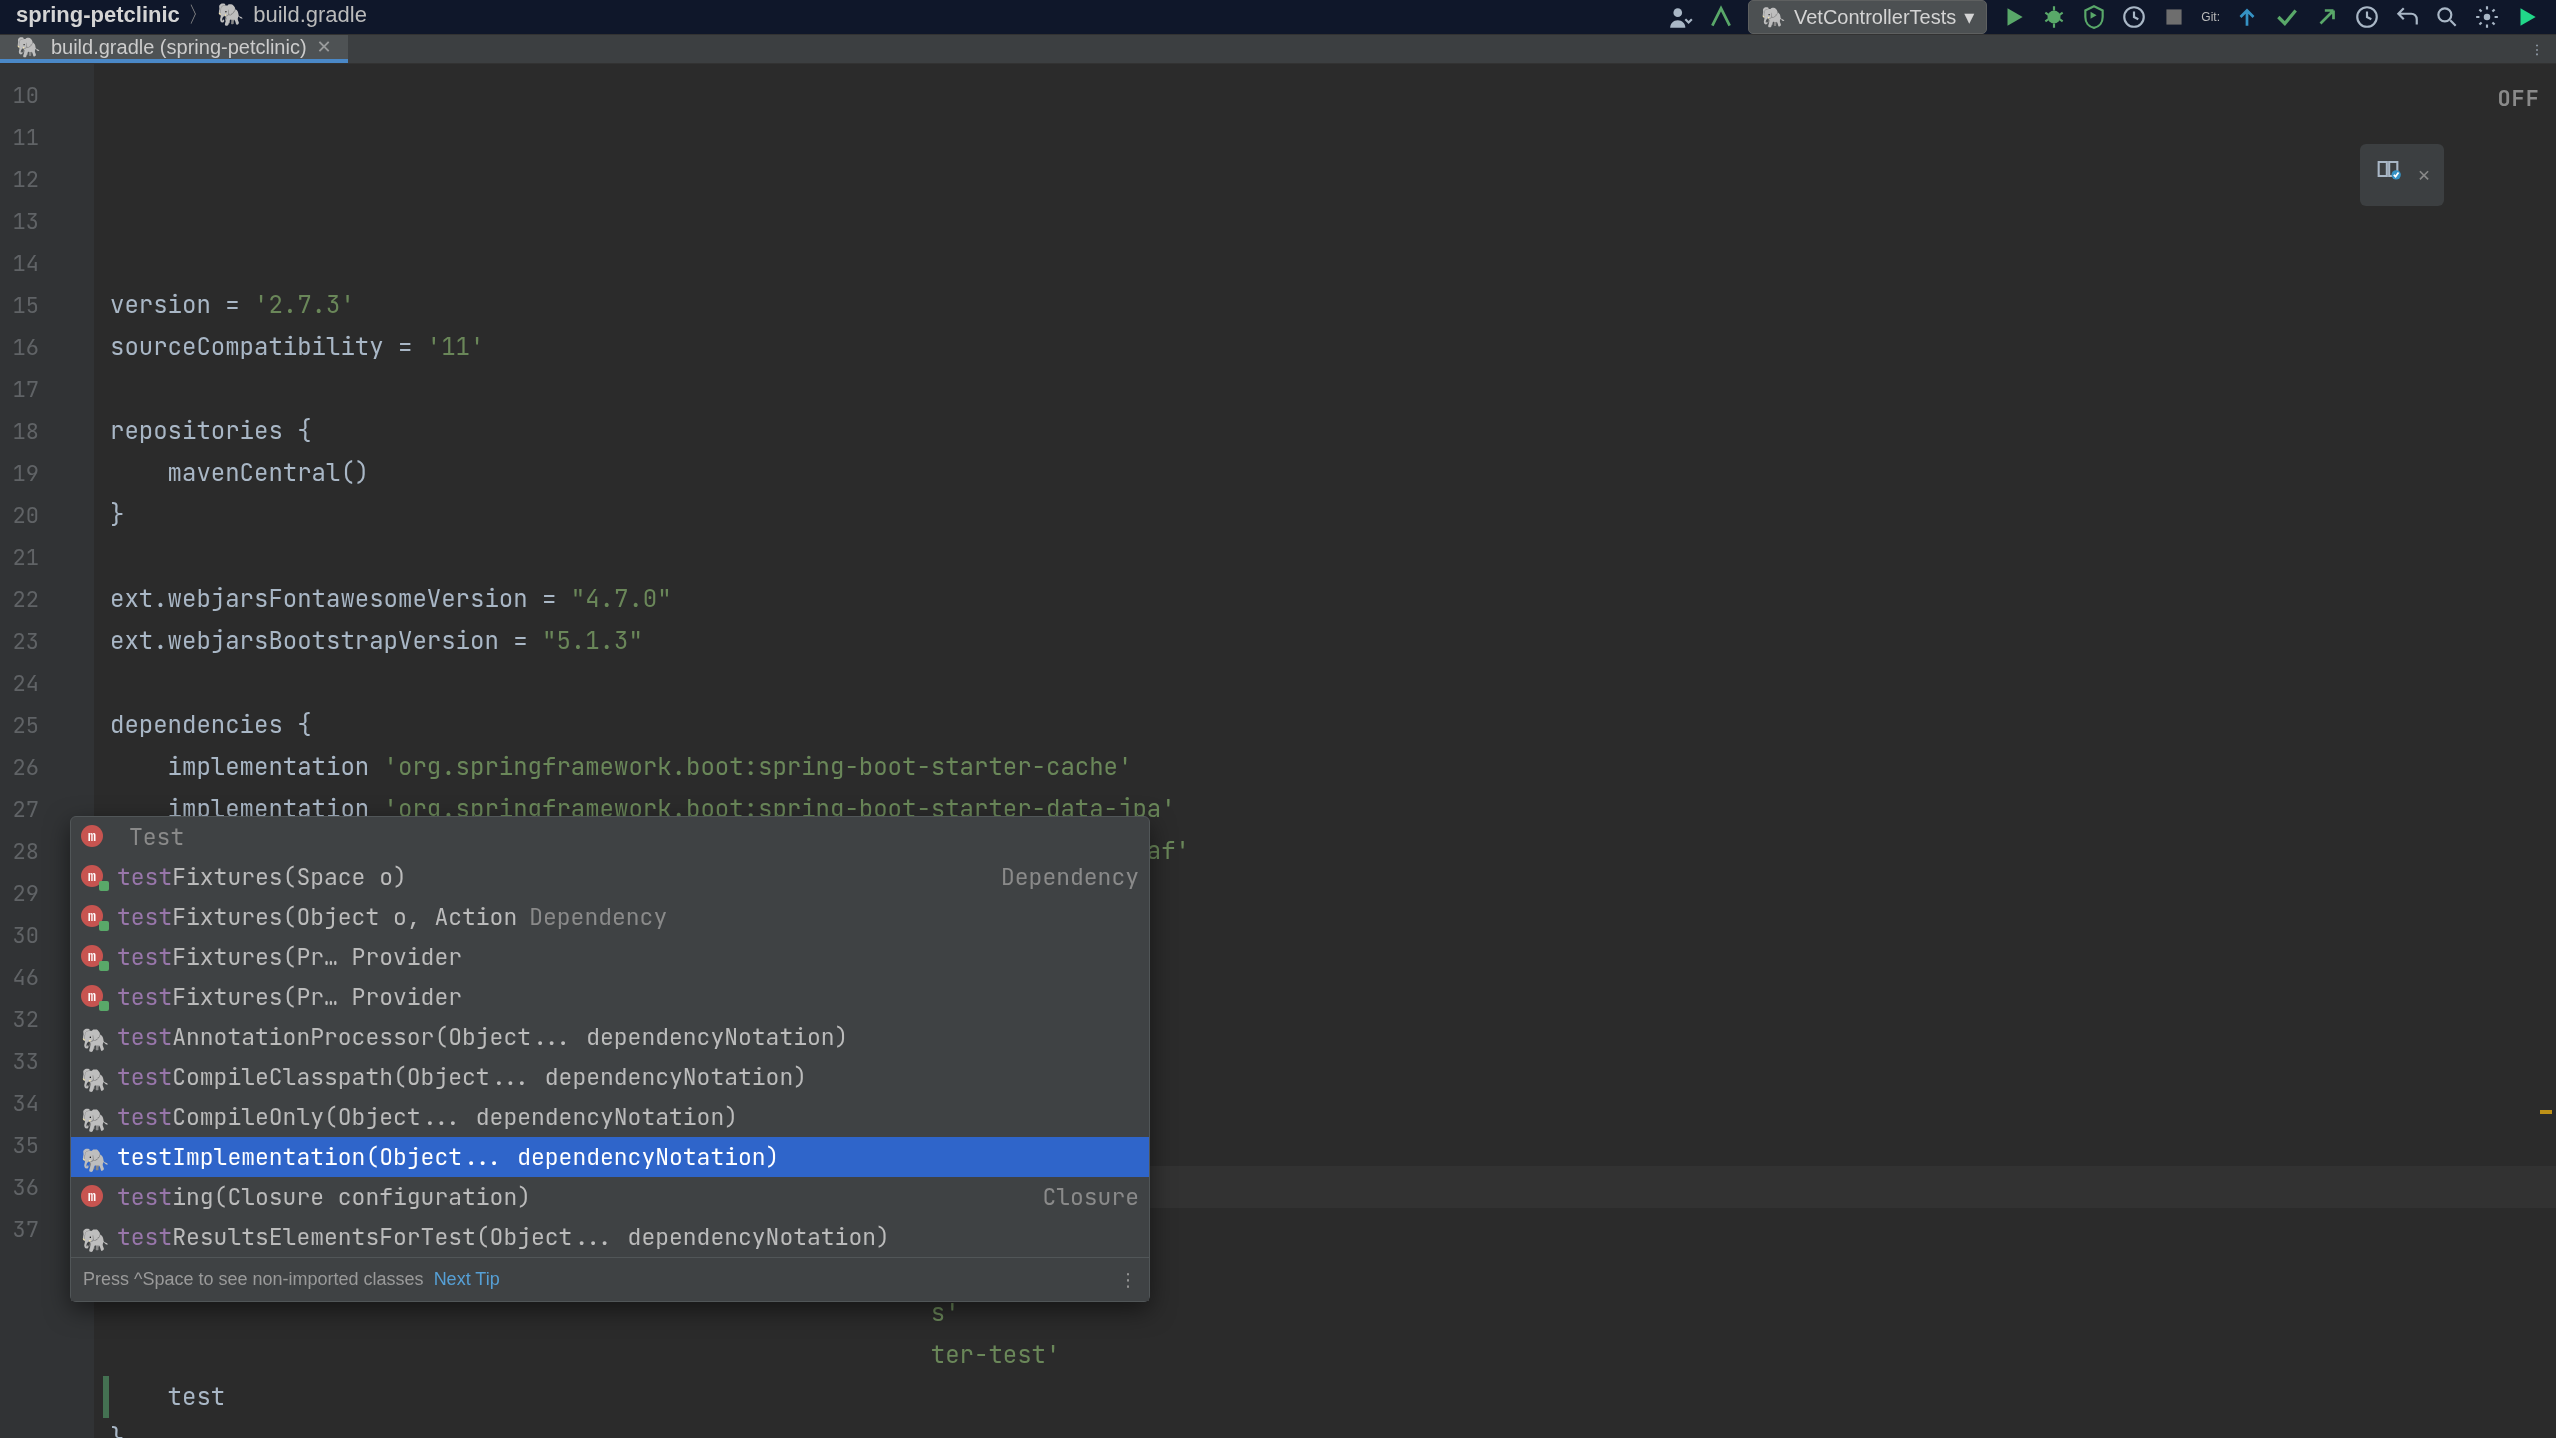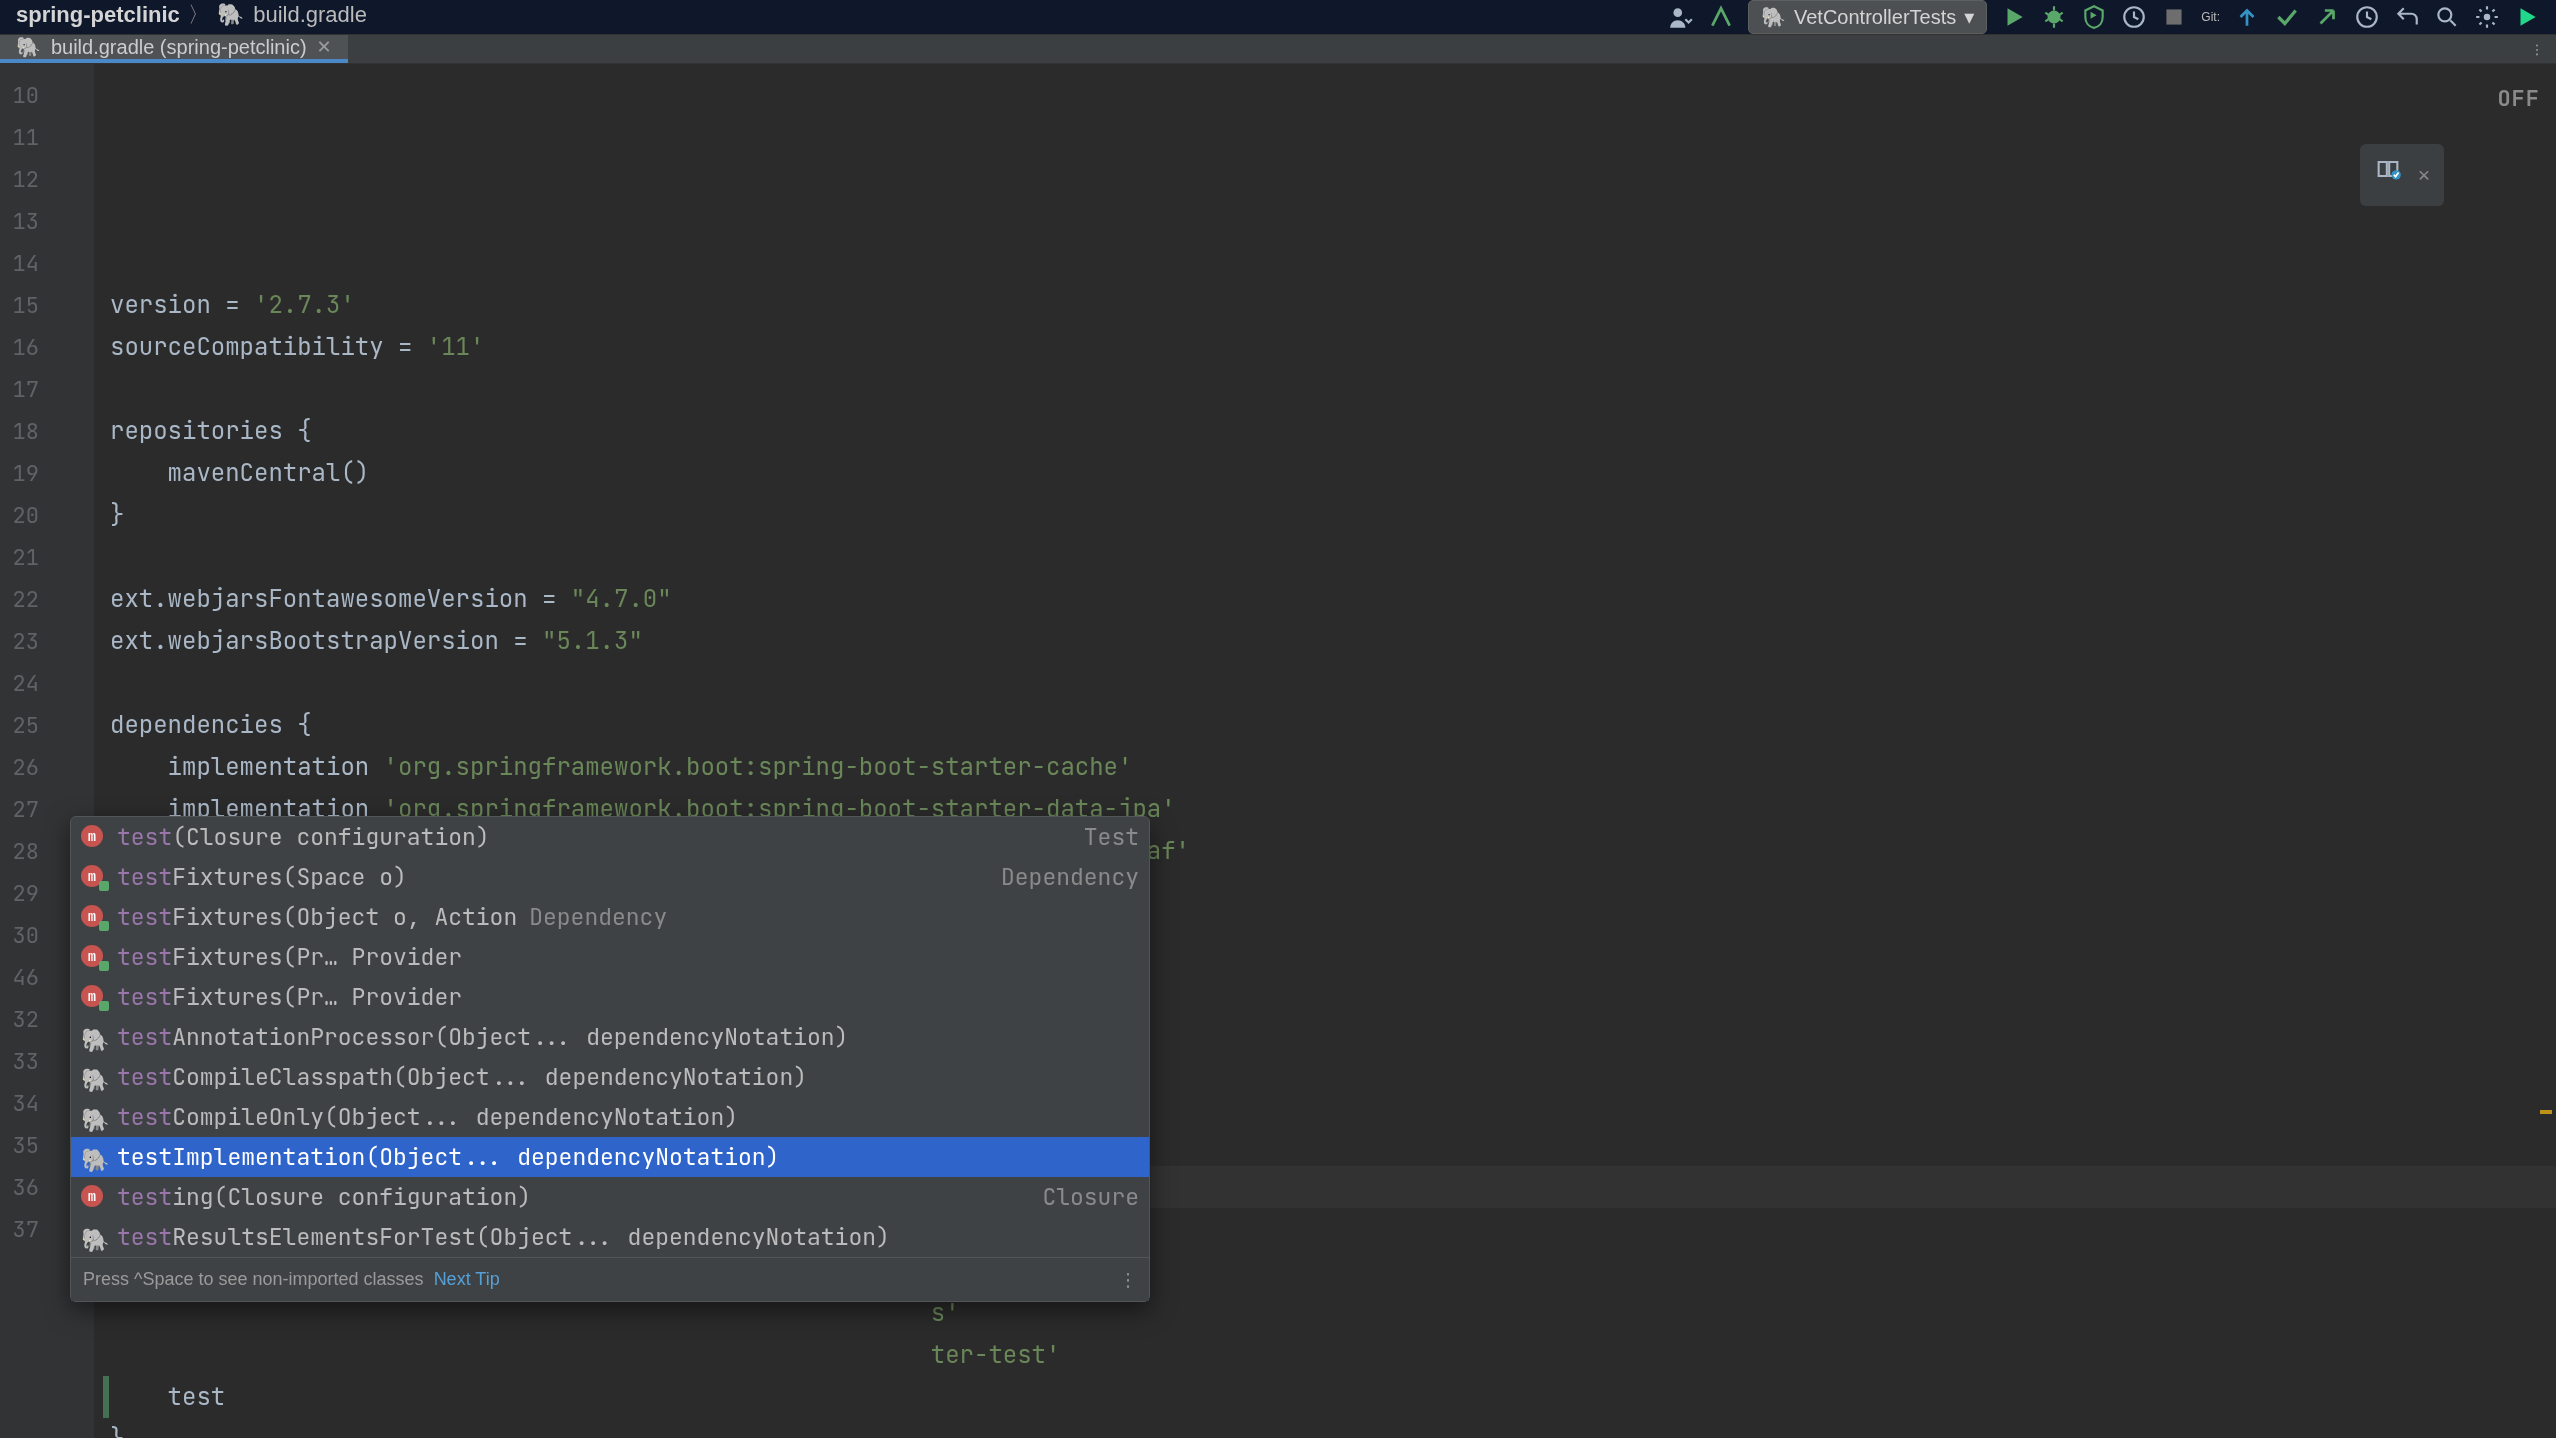--- a/index.html
+++ b/index.html
@@ -262,21 +262,20 @@
     <div class="err-stripe">
       <div class="err-tick" style="top:1046px"></div>
     </div>
   <div style="position: relative;">version = <span class="str">'2.7.3'</span></div><div style="position: relative;">sourceCompatibility = <span class="str">'11'</span></div><div style="position: relative;">​</div><div style="position: relative;">repositories {</div><div style="position: relative;">    mavenCentral()</div><div style="position: relative;">}</div><div style="position: relative;">​</div><div style="position: relative;">ext.webjarsFontawesomeVersion = <span class="str">"4.7.0"</span></div><div style="position: relative;">ext.webjarsBootstrapVersion = <span class="str">"5.1.3"</span></div><div style="position: relative;">​</div><div style="position: relative;">dependencies {</div><div style="position: relative;">    implementation <span class="str">'org.springframework.boot:spring-boot-starter-cache'</span></div><div style="position: relative;">    implementation <span class="str">'org.springframework.boot:spring-boot-starter-data-jpa'</span></div><div style="position: relative;">    implementation <span class="str">'org.springframework.boot:spring-boot-starter-thymeleaf'</span></div><div style="position: relative;">    implementation <span class="str">'org.springframework.boot:spring-boot-starter-web'</span></div><div style="position: relative;">                                                         <span class="str">validation'</span></div><div style="position: relative;">​</div><div style="position: relative;">                                                         <span class="str">uator'</span></div><div style="position: relative;">                                                         <span class="str">ion}"</span></div><div style="position: relative;">                                                         <span class="str">eVersion}"</span></div><div style="position: relative;">​</div><div style="position: relative;">​</div><div style="position: relative;">​</div><div style="position: relative;">​</div><div style="position: relative;">                                                         <span class="str">s'</span></div><div style="position: relative;">                                                         <span class="str">ter-test'</span></div><div style="position: relative;"><div class="new-green" style="top: 0px; height: 42px;"></div>    test</div><div style="position: relative;">}</div></div>
 
   <div class="popup" id="popup">
       <div class="popup-row">
         <span class="popup-icon">
           <span class="ic-m">m</span>
         </span>
-        <span class="p-left"><span class="p-test">test</span><span>(Closure configuration)</span></span>
         <span class="p-right">Test</span>
       </div>
       <div class="popup-row">
         <span class="popup-icon">
           <span class="ic-m" style="position:relative">m<span style="position:absolute;right:-6px;bottom:-4px;width:10px;height:10px;background:#59a869;border-radius:2px"></span></span>
         </span>
         <span class="p-left"><span class="p-test">test</span><span>Fixtures</span><span>(Space o)</span></span>
         <span class="p-right">Dependency</span>
       </div>
       <div class="popup-row">

